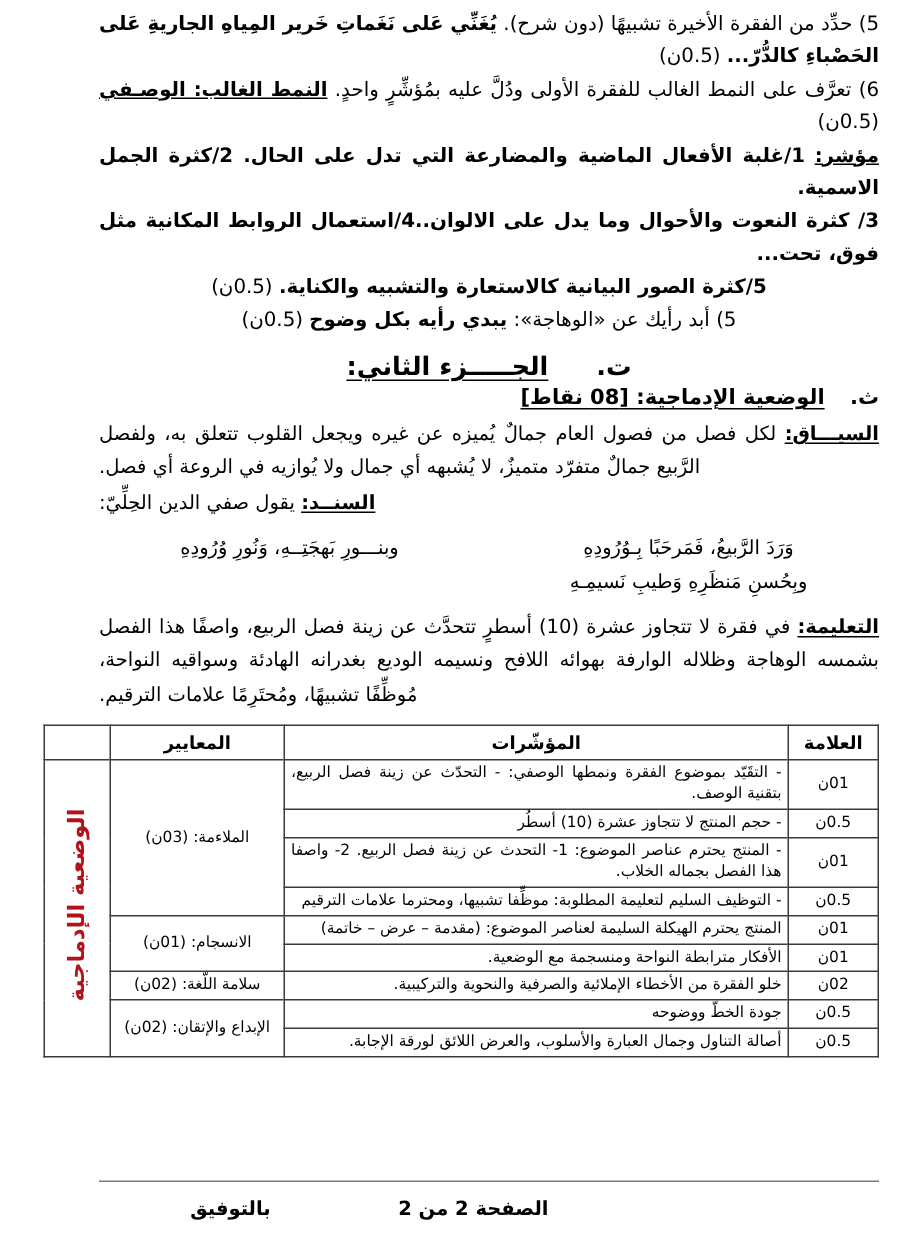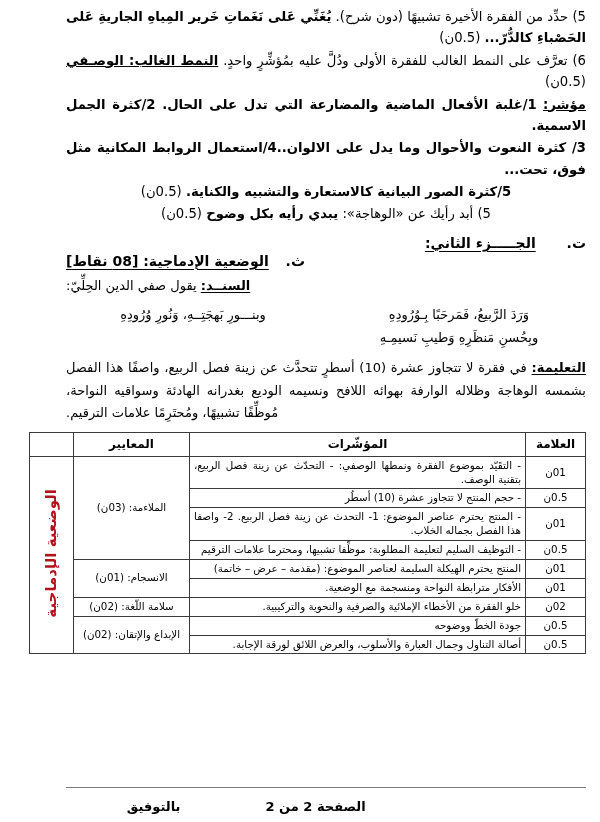--- a/index.html
+++ b/index.html
@@ -33,39 +33,40 @@
   }
   .q-line.center-last { text-align-last: center; }
   .bold { font-weight: bold; }
   .u    { text-decoration: underline; }
 
   .answer { font-weight: bold; }
 
   
   .part-head {
     direction: rtl;
-    font-size: 14px;
+    font-size: 17px;
     font-weight: bold;
     margin: 10px 0 2px 0;
+    text-align: center;
     letter-spacing: 0px;
   }
   .part-head .letter {
     display: inline-block;
     margin-left: 26px;
   }
   .part-head .title {
     text-decoration: underline;
     text-underline-offset: 3px;
   }
   .sub-head {
     direction: rtl;
     font-size: 14px;
     font-weight: bold;
     margin: 2px 0 6px 0;
-    text-align: left;
+    text-align: right;
   }
   .sub-head .letter {
     display: inline-block;
     margin-left: 12px;
   }
   .sub-head .title {
     text-decoration: underline;
     text-underline-offset: 3px;
   }
 
@@ -224,20 +225,24 @@
   <div class="part-head">
     <span class="letter">ت.</span>
     <span class="title">الجـــــزء الثاني:</span>
   </div>
 
   <div class="sub-head">
     <span class="letter">ث.</span>
     <span class="title">الوضعية الإدماجية: [08 نقاط]</span>
   </div>
 
+  <div class="para last-left">
+    <span class="lbl">السيـــاق:</span>
+    <span>لكل فصل من فصول العام جمالٌ يُميزه عن غيره ويجعل القلوب تتعلق به، ولفصل الرَّبيع جمالٌ متفرّد متميزٌ، لا يُشبهه أي جمال ولا يُوازيه في الروعة أي فصل.</span>
+  </div>
 
   <div class="para last-left">
     <span class="lbl">السنــد:</span>
     <span>يقول صفي الدين الحِلِّيّ:</span>
   </div>
 
   <div class="poem">
     <div class="verse">
       <div class="hemi first">وَرَدَ الرَّبيعُ، فَمَرحَبًا بِـوُرُودِهِ</div>
       <div class="hemi second">وبنـــورِ بَهجَتِــهِ، وَنُورِ وُرُودِهِ</div>

